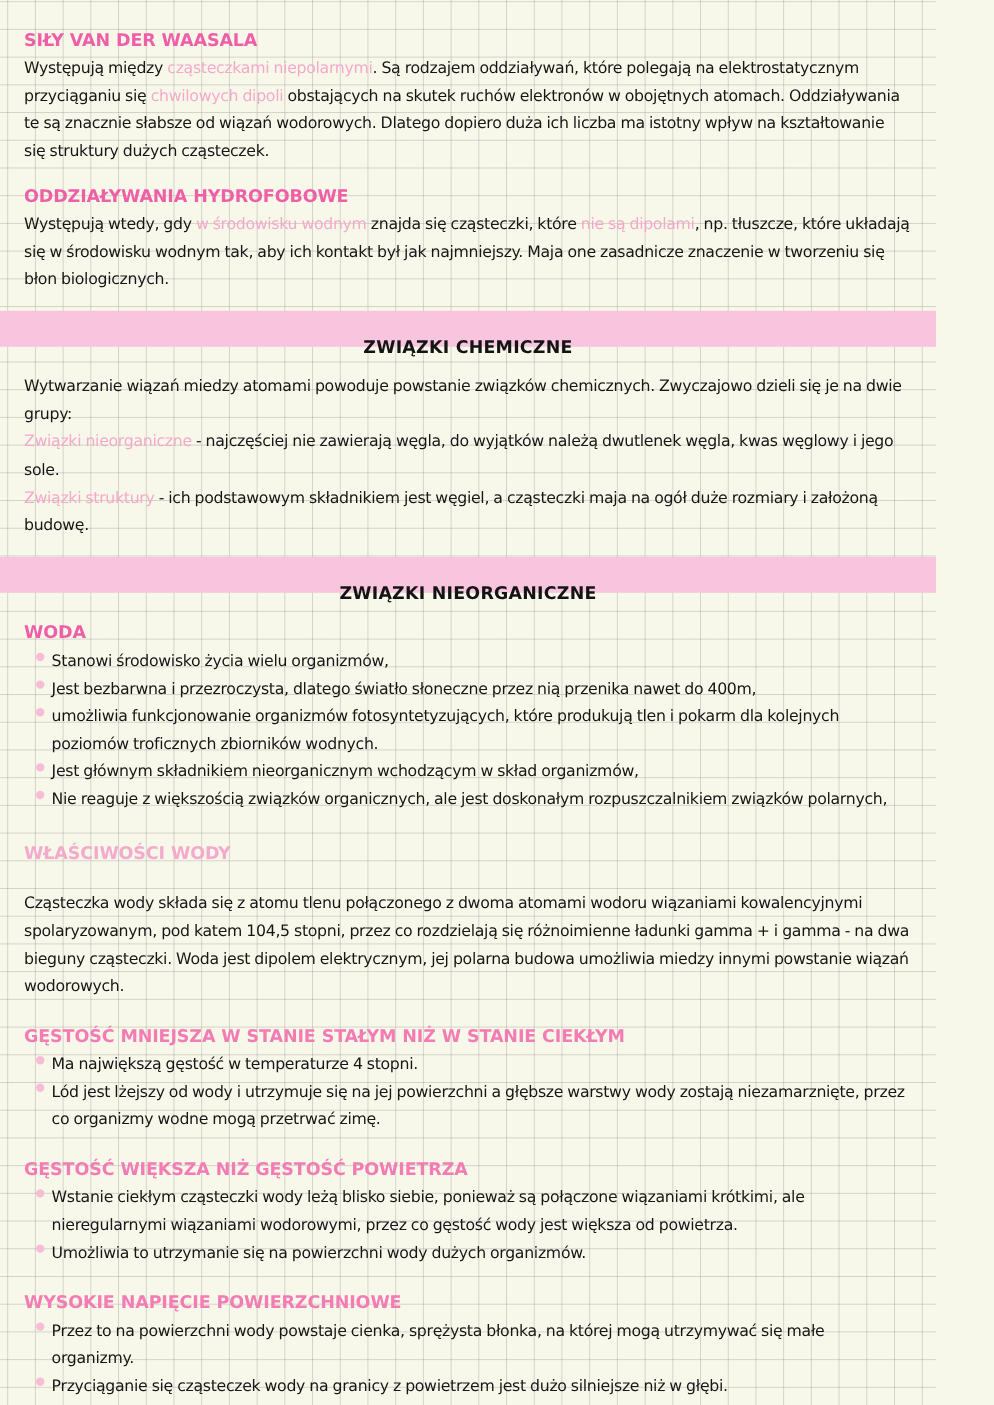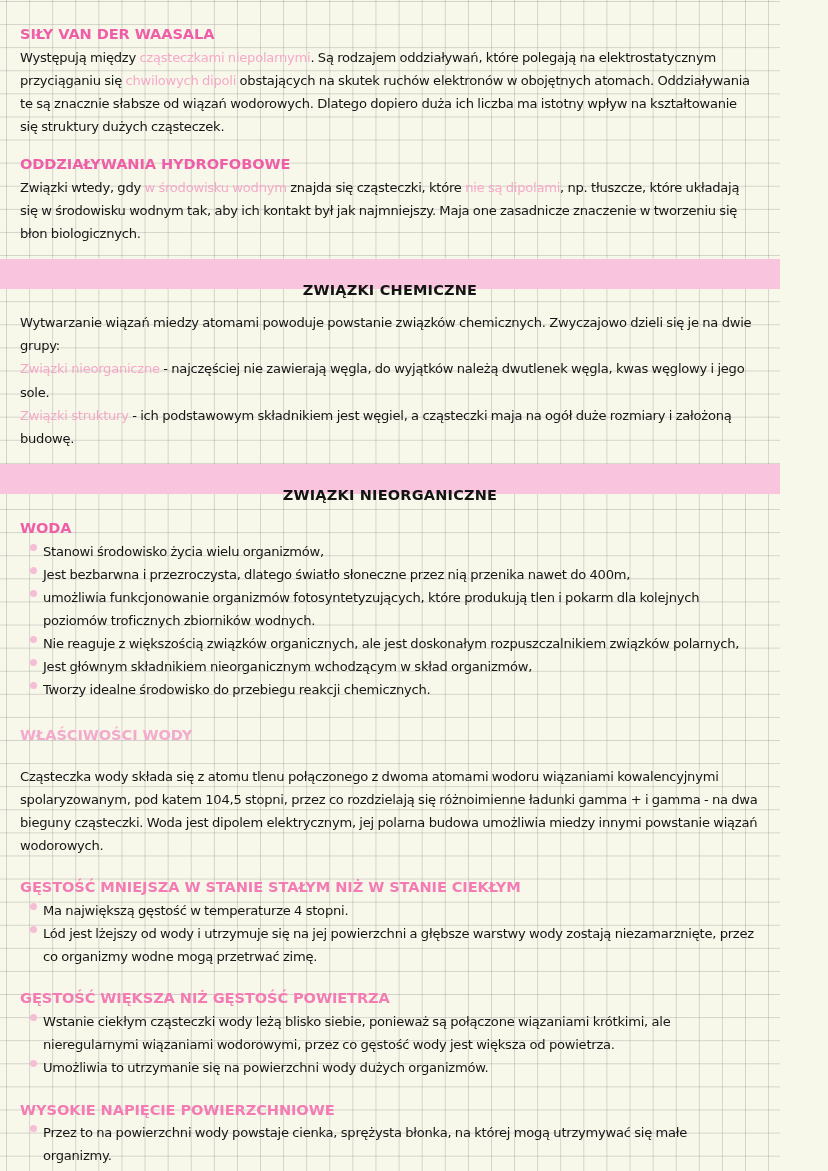--- a/index.html
+++ b/index.html
@@ -129,21 +129,21 @@
 
     <div class="block">
       <div class="sec-heading strong">SIŁY VAN DER WAASALA</div>
       <p class="para"><span>Występują między </span><span class="hl">cząsteczkami niepolarnymi</span><span>. Są rodzajem oddziaływań, które polegają na elektrostatycznym przyciąganiu się </span><span class="hl">chwilowych dipoli</span><span> obstających na skutek ruchów elektronów w obojętnych atomach. Oddziaływania te są znacznie słabsze od wiązań wodorowych. Dlatego dopiero duża ich liczba ma istotny wpływ na kształtowanie się struktury dużych cząsteczek.</span></p>
     </div>
 
     <div class="sp-18"></div>
 
     <div class="block">
       <div class="sec-heading strong">ODDZIAŁYWANIA HYDROFOBOWE</div>
-      <p class="para"><span>Związki wtedy, gdy </span><span class="hl">w środowisku wodnym</span><span> znajda się cząsteczki, które </span><span class="hl">nie są dipolami</span><span>, np. tłuszcze, które układają się w środowisku wodnym tak, aby ich kontakt był jak najmniejszy. Maja one zasadnicze znaczenie w tworzeniu się błon biologicznych.</span></p>
+      <p class="para"><span>Występują wtedy, gdy </span><span class="hl">w środowisku wodnym</span><span> znajda się cząsteczki, które </span><span class="hl">nie są dipolami</span><span>, np. tłuszcze, które układają się w środowisku wodnym tak, aby ich kontakt był jak najmniejszy. Maja one zasadnicze znaczenie w tworzeniu się błon biologicznych.</span></p>
     </div>
 
     <div class="sp-14"></div>
 
     <div class="banner">
       <span class="banner-label">ZWIĄZKI CHEMICZNE</span>
     </div>
 
     <div class="sp-22"></div>
 
@@ -161,23 +161,22 @@
 
     <div class="sp-26"></div>
 
     <div class="block">
       <div class="sec-heading strong">WODA</div>
     </div>
     <ul class="bullets">
       <li>Stanowi środowisko życia wielu organizmów,</li>
       <li>Jest bezbarwna i przezroczysta, dlatego światło słoneczne przez nią przenika nawet do 400m,</li>
       <li>umożliwia funkcjonowanie organizmów fotosyntetyzujących, które produkują tlen i pokarm dla kolejnych poziomów troficznych zbiorników wodnych.</li>
+      <li>Jest głównym składnikiem nieorganicznym wchodzącym w skład organizmów,</li>
       <li>Nie reaguje z większością związków organicznych, ale jest doskonałym rozpuszczalnikiem związków polarnych,</li>
-      <li>Jest głównym składnikiem nieorganicznym wchodzącym w skład organizmów,</li>
-      <li>Tworzy idealne środowisko do przebiegu reakcji chemicznych.</li>
     </ul>
 
     <div class="sp-26"></div>
 
     <div class="block">
       <div class="sec-heading soft">WŁAŚCIWOŚCI WODY</div>
       <div class="sp-18"></div>
       <p class="para">Cząsteczka wody składa się z atomu tlenu połączonego z dwoma atomami wodoru wiązaniami kowalencyjnymi spolaryzowanym, pod katem 104,5 stopni, przez co rozdzielają się różnoimienne ładunki gamma + i gamma - na dwa bieguny cząsteczki. Woda jest dipolem elektrycznym, jej polarna budowa umożliwia miedzy innymi powstanie wiązań wodorowych.</p>
     </div>
 

